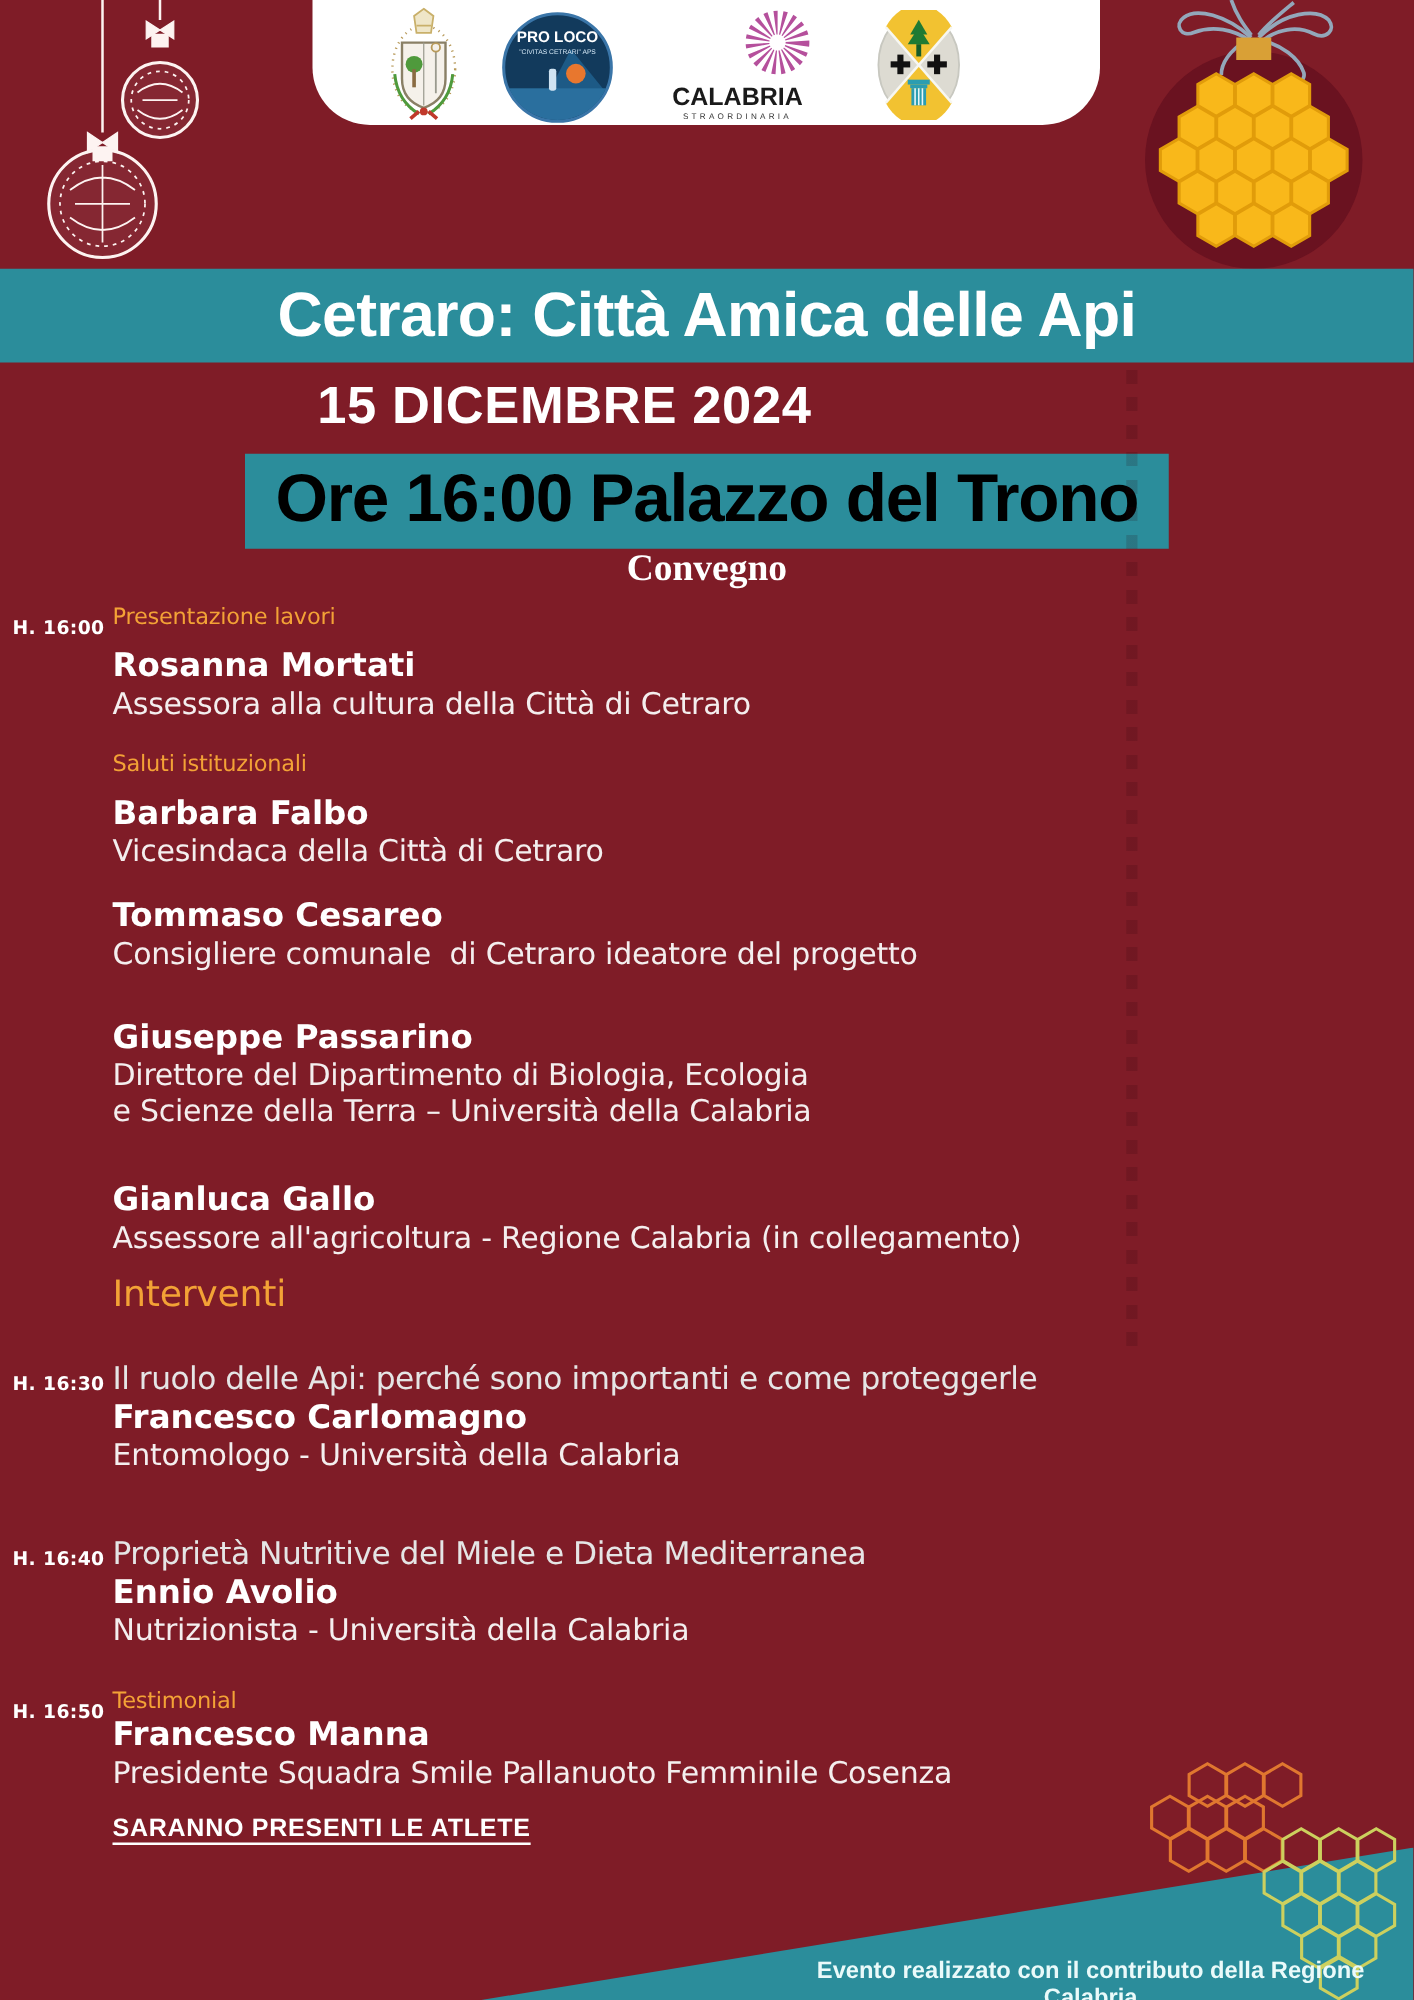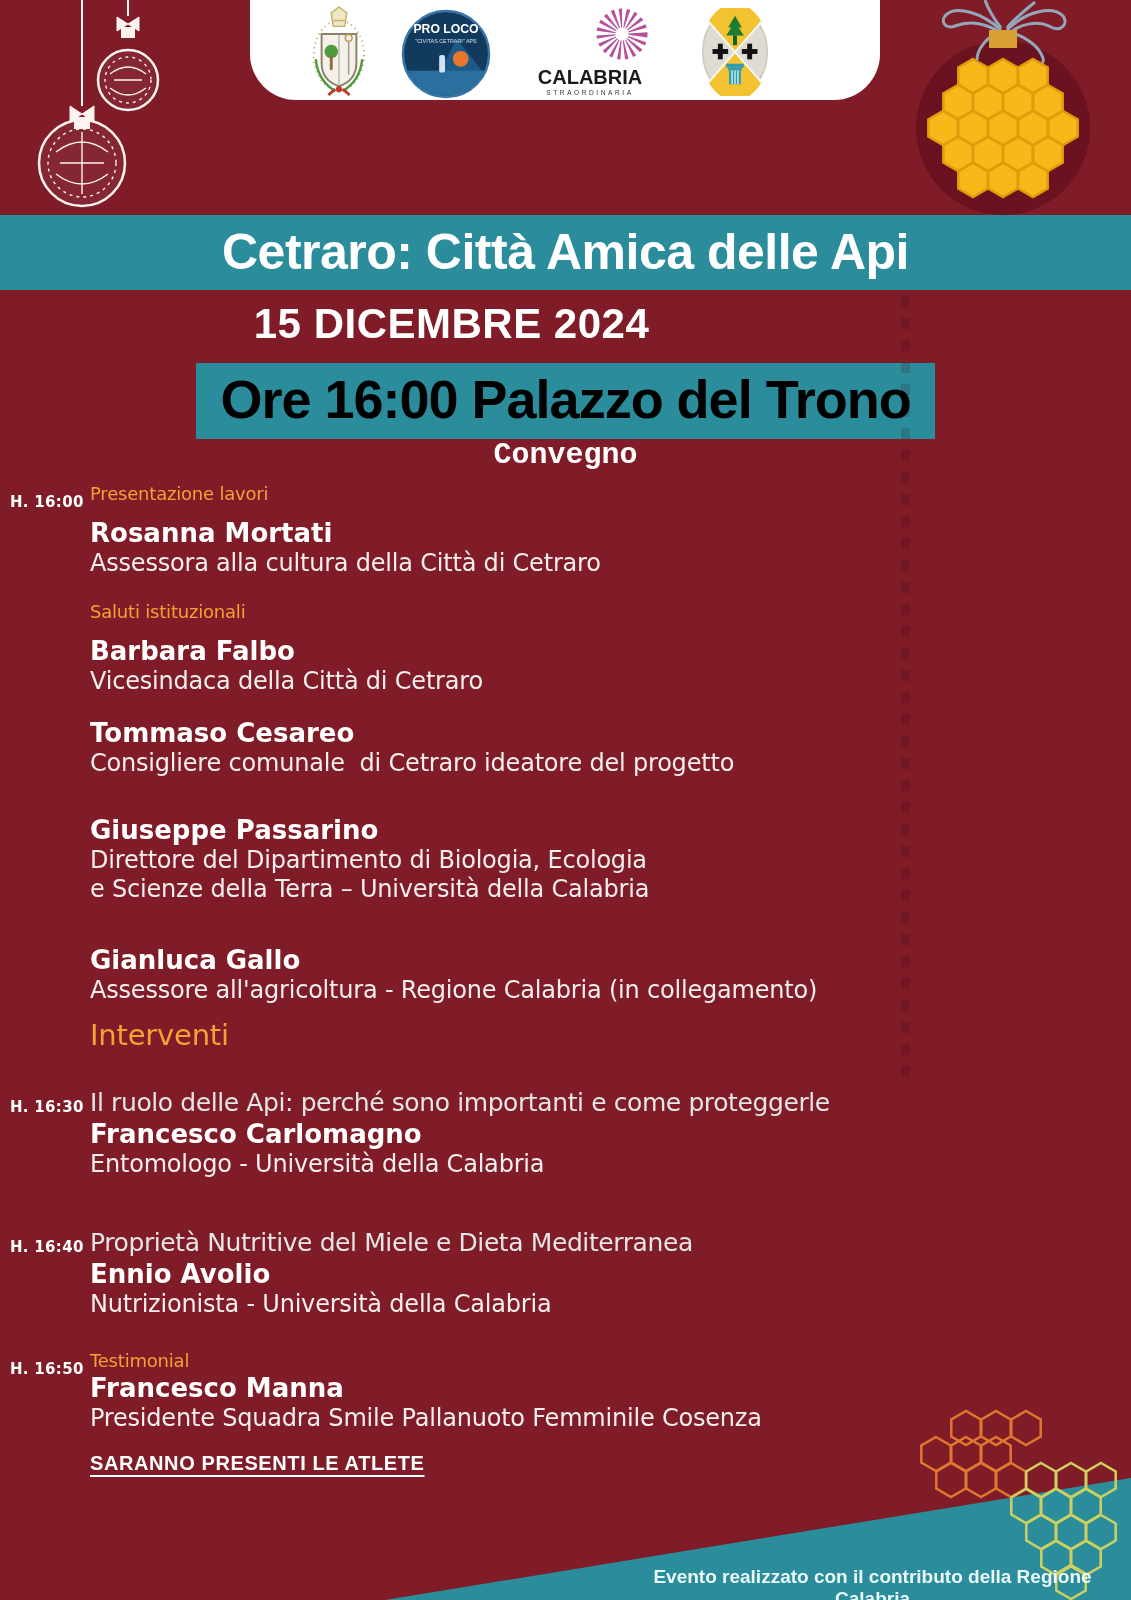--- a/index.html
+++ b/index.html
@@ -23,21 +23,21 @@
       font-family:"Liberation Sans",sans-serif;font-size:50px;font-weight:bold;letter-spacing:-.5px;}
 
   .date-line{position:absolute;left:0;top:300px;width:903px;text-align:center;color:#fff;
       font-family:"Liberation Sans",sans-serif;font-size:42px;font-weight:bold;letter-spacing:.5px;}
 
   .highlight-wrap{position:absolute;left:0;top:363px;width:1131px;text-align:center;}
   .highlight{display:inline-block;background:#2b8d9b;color:#000000;padding:5px 24px 9px 24px;
       font-family:"Liberation Sans",sans-serif;font-size:54px;font-weight:bold;letter-spacing:-1px;}
 
   .convegno{position:absolute;left:0;top:438px;width:1131px;text-align:center;color:#fff;
-      font-family:Liberation Mono, monospace;font-size:30px;font-weight:bold;}
+      font-family:Liberation Serif, serif;font-size:30px;font-weight:bold;}
 
   
   .vline{position:absolute;left:901px;top:296px;width:9px;height:790px;
       background:repeating-linear-gradient(180deg,rgba(40,0,8,0.16) 0 11px,transparent 11px 22px);}
 
   
   .blk{position:absolute;left:0;width:1040px;}
   .blk .time{position:absolute;left:10px;top:10px;color:#fff;font-size:15px;font-weight:bold;letter-spacing:.3px;}
   .blk .content{margin-left:90px;}
   .heading{margin:0;color:#f3a236;font-size:18px;font-weight:normal;letter-spacing:-.2px;}

